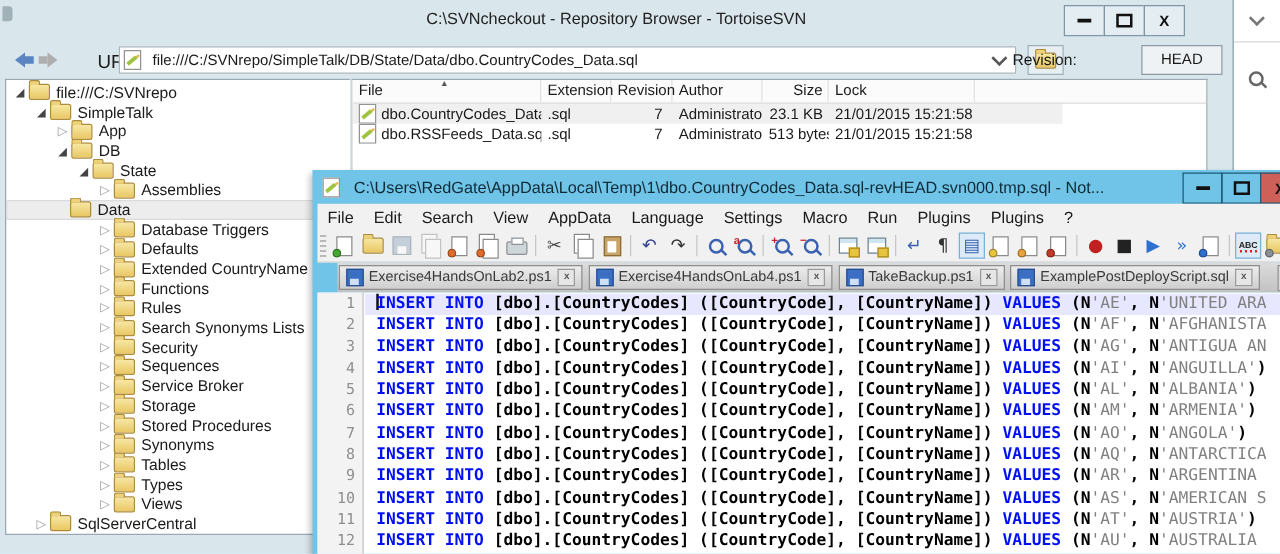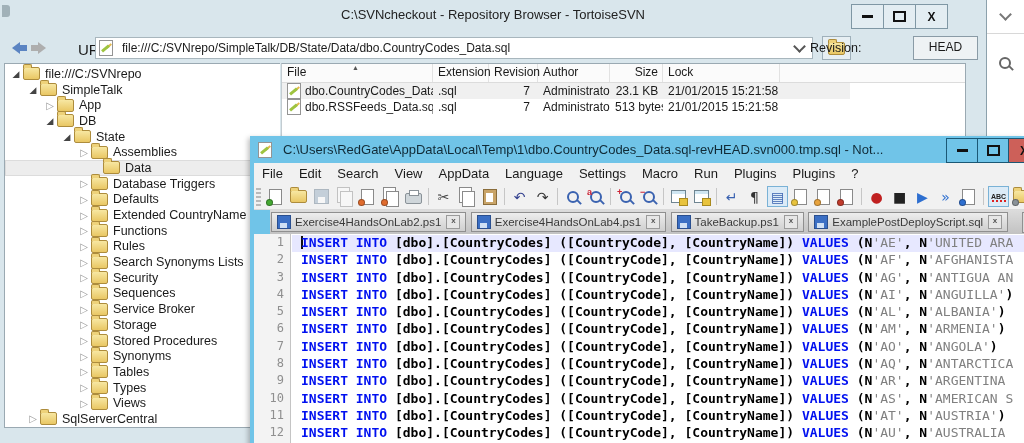--- a/index.html
+++ b/index.html
@@ -204,21 +204,21 @@
       </div>
 
       <div class="trow" style="padding-left: 72px;">
 
         <span class="texp col">▷</span>
 
         <span class="ic-folder"></span>
         <span class="tlabel">Assemblies</span>
       </div>
 
-      <div class="trow sel" style="padding-left: 84px;">
+      <div class="trow sel" style="padding-left: 37px;">
 
         <span class="texp"></span>
         <span class="ic-folder"></span>
         <span class="tlabel">Data</span>
       </div>
 
       <div class="trow" style="padding-left: 72px;">
 
         <span class="texp col">▷</span>
 

